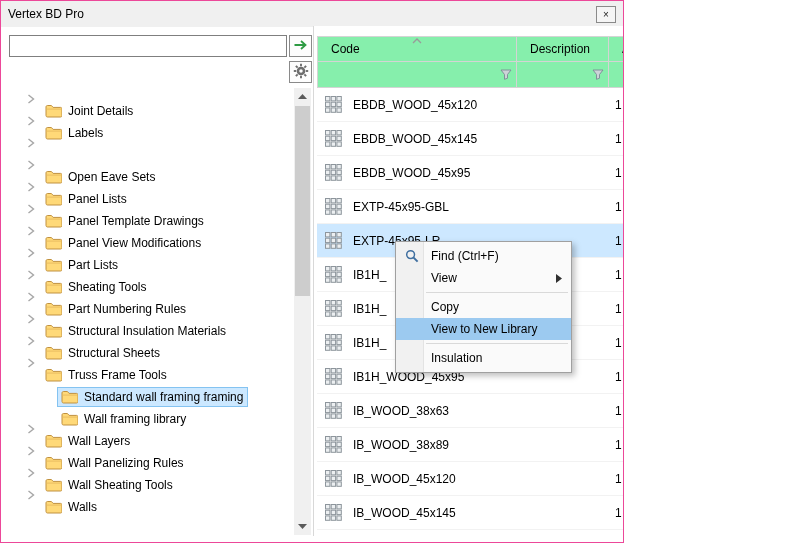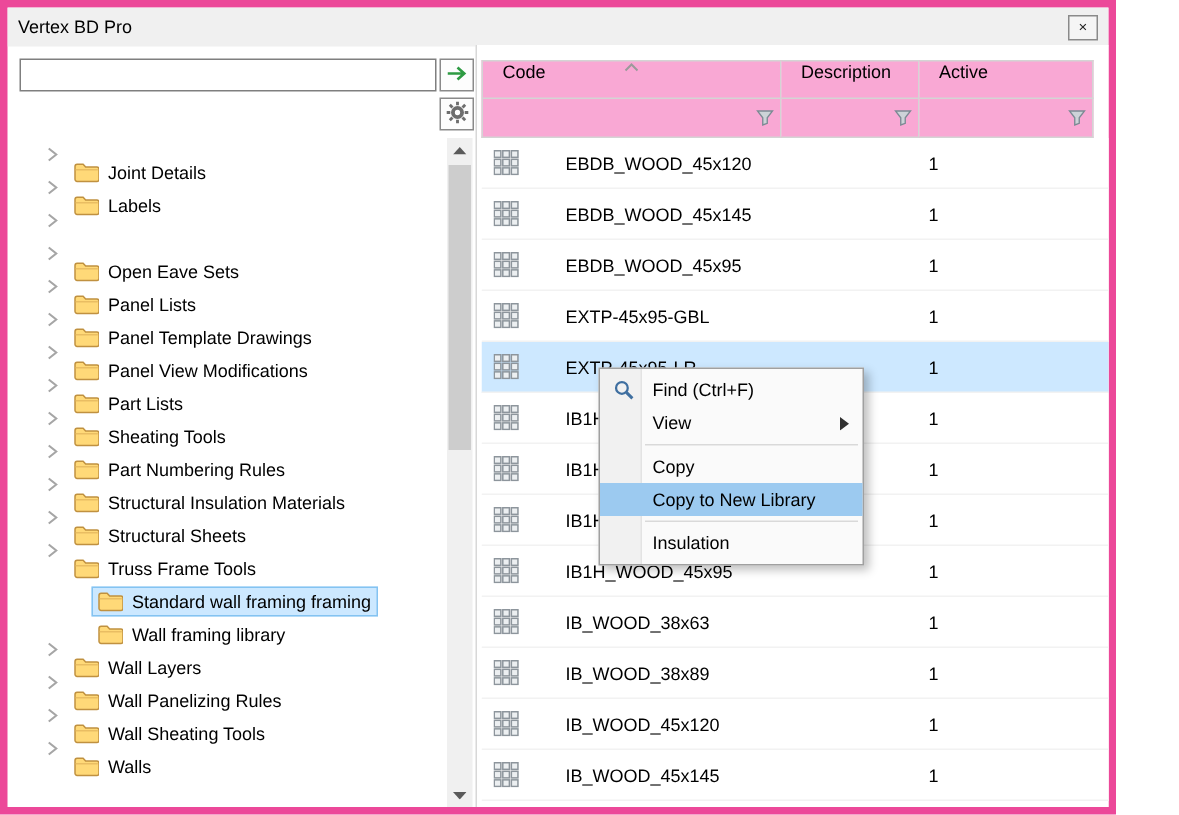--- a/index.html
+++ b/index.html
@@ -1,19 +1,19 @@
 <!DOCTYPE html>
 <html><head>
 <meta charset="utf-8">
 <style>
   * { margin:0; padding:0; box-sizing:border-box; }
   html,body { width:786px; height:543px; }
   body { font-family:"Liberation Sans", sans-serif; font-size:12px; color:#000; background:#fff; }
 
-  .window { position:relative; width:744px; height:543px; background:#fff; border:5px solid #ec4899; overflow:hidden; }
+  .window { position:relative; width:624px; height:543px; background:#fff; border:1px solid #ec4899; overflow:hidden; }
 
   .titlebar { position:absolute; left:0; top:0; right:0; height:26px; background:#f0f0f0; display:flex; align-items:center; padding:0 7px; }
   .title { font-size:12px; }
   .close-btn { margin-left:auto; width:20px; height:17px; border:1px solid #8a8a8a; background:#f5f5f5; display:flex; align-items:center; justify-content:center; font-size:10px; color:#222; cursor:default; }
 
   
   .search-input { position:absolute; left:8px; top:34px; width:278px; height:22px; border:1px solid #7f7f7f; padding:0 5px; font:inherit; background:#fff; }
   .sq-btn { position:absolute; width:23px; height:22px; border:1px solid #8a8a8a; background:#fdfdfd; display:flex; align-items:center; justify-content:center; padding:0; }
   .go-btn { left:288px; top:34px; }
   .gear-btn { left:288px; top:60px; }
@@ -32,32 +32,32 @@
   .sarrow { position:absolute; left:0; right:0; height:17px; display:flex; align-items:center; justify-content:center; }
   .sarrow.up { top:0; }
   .sarrow.down { bottom:0; }
   .sthumb { position:absolute; left:1px; right:1px; background:#cdcdcd; }
   .sbar-tree .sthumb { top:18px; height:190px; }
   .sbar-grid { right:0; top:10px; height:500px; }
   .sbar-grid .sthumb { top:18px; height:100px; }
 
   
   .grid { position:absolute; left:312px; top:25px; width:466px; height:510px; border-left:1px solid #d8d8d8; background:#fff; }
-  .hcell, .fcell { position:absolute; height:26px; display:flex; align-items:flex-start; background:#f9a8d4;
+  .hcell, .fcell { position:absolute; height:26px; display:flex; align-items:center; background:#86efac;
                    border-right:1px solid #d4d4d4; border-bottom:1px solid #d4d4d4; }
   .hcell { top:10px; border-top:1px solid #d4d4d4; padding-left:13px; }
   .fcell { top:36px; }
   .c1 { left:3px; width:200px; border-left:1px solid #d4d4d4; }
   .c2 { left:203px; width:92px; }
   .c3 { left:295px; width:116px; }
   .sortglyph { position:absolute; top:1px; left:50%; transform:translateX(-50%); display:flex; }
   .funnel { position:absolute; right:4px; top:7px; display:flex; }
 
   .rows { position:absolute; left:3px; top:62px; width:446px; height:446px; overflow:hidden; }
-  .grow { position:relative; height:34px; display:flex; align-items:center; background:#fff; border-bottom:1px solid #f2f2f2;gap:20px; }
+  .grow { position:relative; height:34px; display:flex; align-items:center; background:#fff; border-bottom:1px solid #f2f2f2; }
   .grow.selected { background:#cde8ff; }
   .rowicon { margin-left:8px; width:18px; display:flex; flex:none; }
   .codecell { margin-left:10px; white-space:nowrap; }
   .activecell { position:absolute; left:298px; }
 
   
   .menu { position:absolute; left:394px; top:240px; width:177px; background:#fafafa; border:1px solid #a0a0a0; box-shadow:3px 3px 6px rgba(0,0,0,0.25); padding:3px 0; z-index:20; }
   .menu::before { content:""; position:absolute; left:0; top:0; bottom:0; width:27px; background:#f1f1f1; border-right:1px solid #e3e3e3; }
   .mitem { position:relative; z-index:1; height:22px; display:flex; align-items:center; padding:0 10px 0 35px; white-space:nowrap; }
   .mitem.hl { background:#9ccaf0; }
@@ -732,21 +732,21 @@
           </svg>
         </span>
       </div>
       <div class="msep"></div>
       <div class="mitem">
         <span class="mslot"></span>
         <span class="mlab">Copy</span>
       </div>
       <div class="mitem hl">
         <span class="mslot"></span>
-        <span class="mlab">Copy to New Library</span>
+        <span class="mlab">View to New Library</span>
       </div>
       <div class="msep"></div>
       <div class="mitem">
         <span class="mslot"></span>
         <span class="mlab">Insulation</span>
       </div>
     </div>
 
 </div>
 

